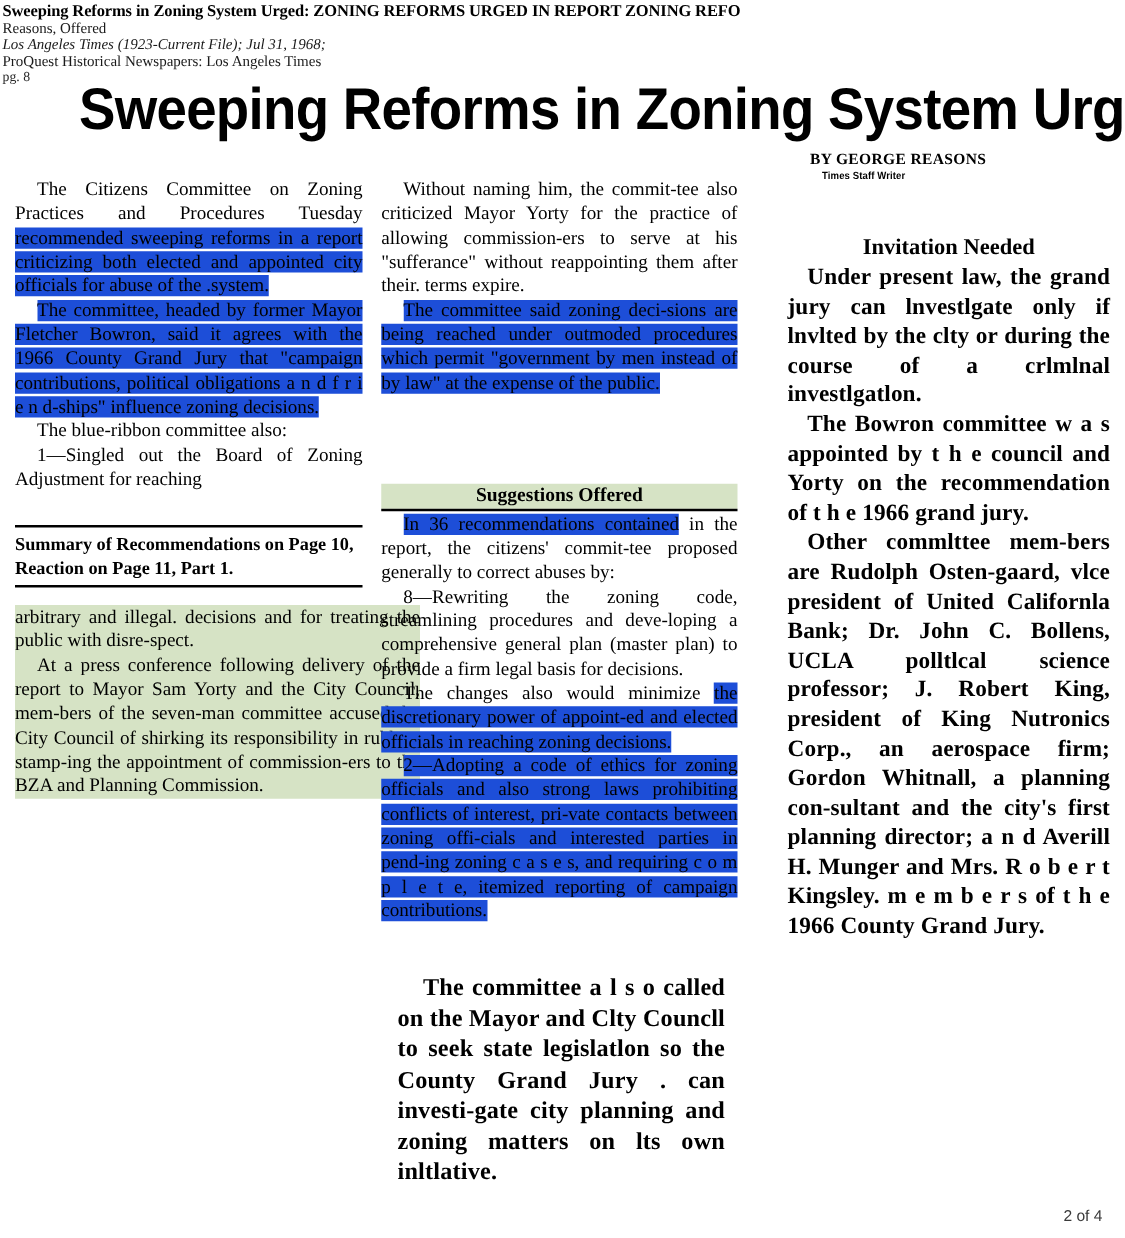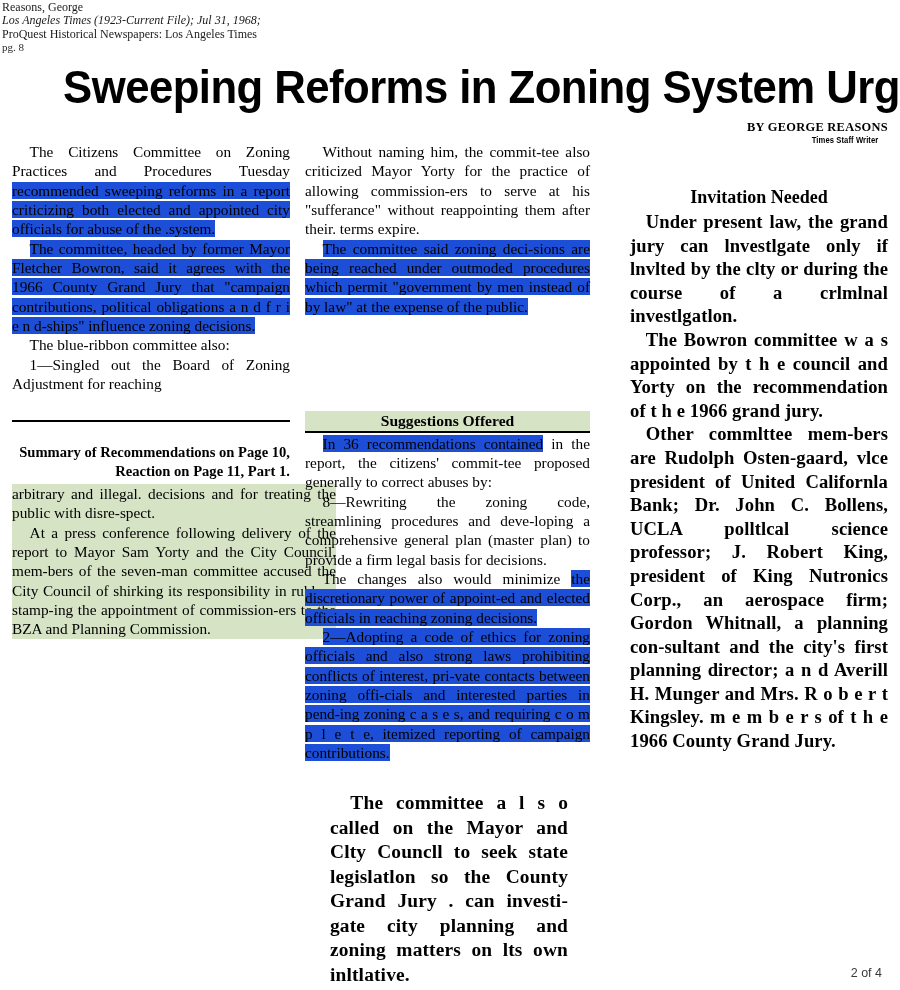--- a/index.html
+++ b/index.html
@@ -59,21 +59,21 @@
     letter-spacing: -0.6px;
     transform: scaleX(0.93);
     transform-origin: center center;
     white-space: nowrap;
   }
 
   .byline {
     position: absolute;
     right: 12px;
     top: 120px;
-    text-align: right;
+    text-align: left;
     width: 240px;
   }
   .byline-name {
     font-family: "Liberation Serif", serif;
     font-weight: bold;
     font-size: 12.4px;
     letter-spacing: 0.3px;
     line-height: 14px;
   }
   .byline-role {
@@ -126,47 +126,47 @@
     height: 2px;
     background: #000;
     width: 100%;
   }
   .rule.thin { height: 1.6px; }
   .summary-text {
     font-family: "Liberation Serif", serif;
     font-weight: bold;
     font-size: 14.6px;
     line-height: 18.6px;
-    text-align: right;
-    padding: 21px 0 4px 0;
+    text-align: left;
+    padding: 5px 0 4px 0;
   }
 
   
   #col2 { left: 305px; top: 142px; width: 285px; }
-  #col2b { left: 305px; top: 387px; width: 285px; margin-top: 24px; }
+  #col2b { left: 305px; top: 387px; width: 285px; }
   #col2c { left: 318px; top: 779px; width: 262px; }
 
   .subhead {
     font-family: "Liberation Serif", serif;
     font-weight: bold;
     font-size: 15.6px;
     line-height: 19px;
     text-align: center;
     padding-bottom: 1px;
   }
   .subhead-rule {
     height: 1.5px;
     background: #000;
     width: 100%;
     margin-bottom: 1px;
   }
 
   
   .big-bold p {
-    margin: 12px;
+    margin: 0;
     font-family: "Liberation Serif", "DejaVu Serif", serif;
     font-weight: bold;
     font-size: 19.4px;
     line-height: 24.5px;
     text-align: justify;
     text-indent: 1.05em;
     letter-spacing: 0.15px;
   }
 
   
@@ -198,21 +198,22 @@
     bottom: 10px;
     font-family: "Liberation Sans", "DejaVu Sans", sans-serif;
     font-size: 12.5px;
     color: #3a3a3a;
   }
 </style>
 </head>
 <body>
 
 <div class="citation">
-  <div class="cit-line">Reasons, George</div>
+  <div class="cit-title">Sweeping Reforms in Zoning System Urged: ZONING REFORMS URGED IN REPORT ZONING REFO</div>
+  <div class="cit-line">Reasons, Offered</div>
   <div class="cit-line italic">Los Angeles Times (1923-Current File); Jul 31, 1968;</div>
   <div class="cit-line">ProQuest Historical Newspapers: Los Angeles Times</div>
   <div class="cit-pg">pg. 8</div>
 </div>
 
 <div class="headline">Sweeping Reforms in Zoning System Urged</div>
 
 <div class="byline">
   <div class="byline-name">BY GEORGE REASONS</div>
   <div class="byline-role">Times Staff Writer</div>

